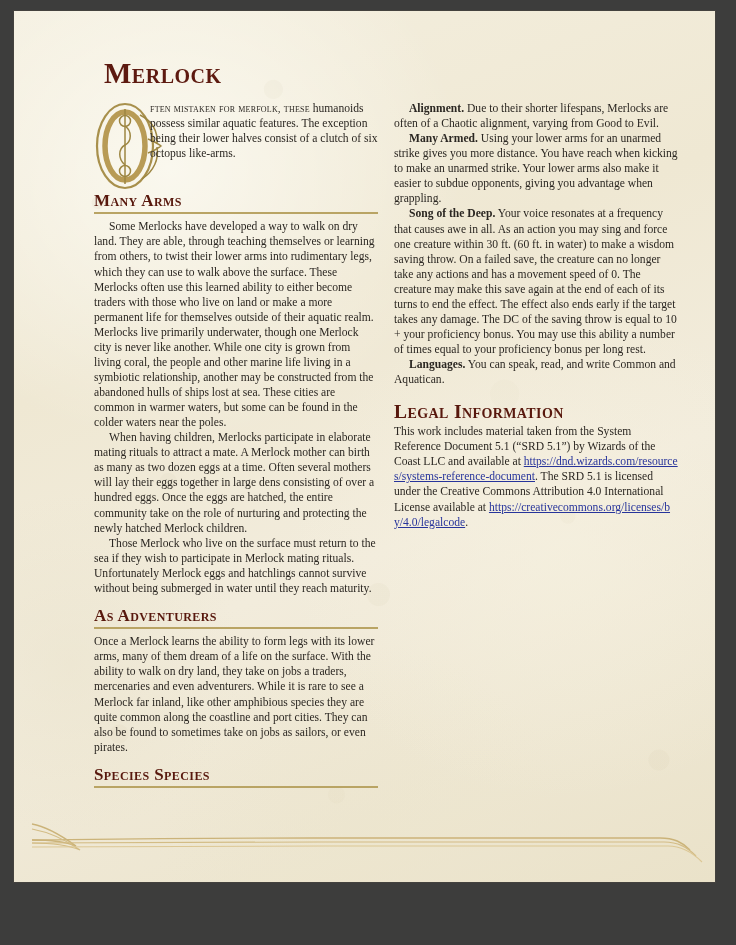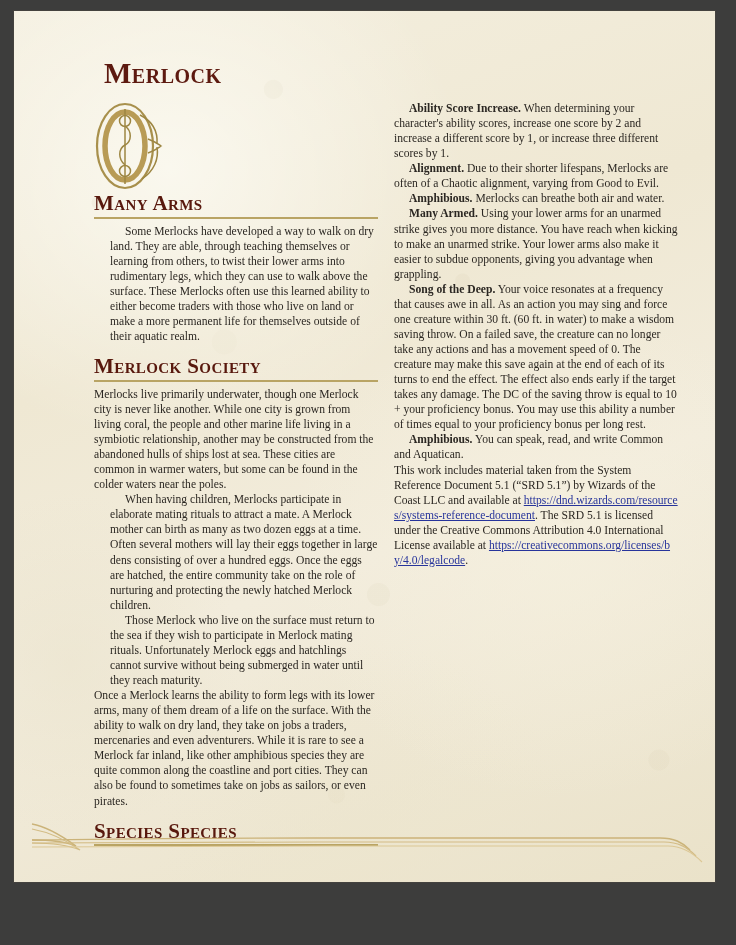--- a/index.html
+++ b/index.html
@@ -76,27 +76,27 @@
   #col-left  { left: 80px; }
   #col-right { left: 380px; }
 
   p {
     margin: 0;
     font-size: 11.6px;
     line-height: 1.30;
     color: #2b2722;
     text-align: left;
   }
-  p.ind { text-indent: 15px; margin-left: 16px; }
+  p.ind { text-indent: 15px; }
   p.trait { text-indent: 15px; }
   .trait-name { font-weight: bold; }
 
   h2 {
     margin: 11px 0 2px 0;
-    font-size: 21px;
+    font-size: 17px;
     line-height: 1.08;
     font-variant: small-caps;
     font-weight: bold;
     letter-spacing: 0.4px;
     color: #58180d;
     font-family: "Liberation Serif", serif;
   }
   h2.ruled { border-bottom: 2.5px solid #b9a464; padding-bottom: 2px; margin-bottom: 5px; }
   h2.norule { margin-bottom: 2px; }
 
@@ -155,46 +155,48 @@
         <path d="M50 80 C62 72 67 60 65 48"></path>
         <path d="M33 10 L33 85"></path>
         <circle cx="33" cy="22" r="5.5"></circle>
         <circle cx="33" cy="72" r="5.5"></circle>
         <path d="M33 27 C40 32 40 42 33 46 C26 50 26 60 33 66"></path>
         <path d="M56 40 C62 42 66 45 69 47 C66 49 62 52 56 54"></path>
       </g>
     </svg>
   </div>
 
+  <div id="intro-block">
+    <p><span id="intro-first">ften mistaken for merfolk, these</span><span> humanoids possess similar aquatic features. The exception being their lower halves consist of a clutch of six octopus like-arms.</span></p>
+  </div>
 
   <div class="col" id="col-left" style="top:170px;">
 
     <h2 class="ruled">Many Arms</h2>
     <p class="ind">Some Merlocks have developed a way to walk on dry land. They are able, through teaching themselves or learning from others, to twist their lower arms into rudimentary legs, which they can use to walk above the surface. These Merlocks often use this learned ability to either become traders with those who live on land or make a more permanent life for themselves outside of their aquatic realm.</p>
 
-    <h2 class="ruled">Merlock Society</h2>
     <p>Merlocks live primarily underwater, though one Merlock city is never like another. While one city is grown from living coral, the people and other marine life living in a symbiotic relationship, another may be constructed from the abandoned hulls of ships lost at sea. These cities are common in warmer waters, but some can be found in the colder waters near the poles.</p>
     <p class="ind">When having children, Merlocks participate in elaborate mating rituals to attract a mate. A Merlock mother can birth as many as two dozen eggs at a time. Often several mothers will lay their eggs together in large dens consisting of over a hundred eggs. Once the eggs are hatched, the entire community take on the role of nurturing and protecting the newly hatched Merlock children.</p>
     <p class="ind">Those Merlock who live on the surface must return to the sea if they wish to participate in Merlock mating rituals. Unfortunately Merlock eggs and hatchlings cannot survive without being submerged in water until they reach maturity.</p>
 
+    <h2 class="ruled">As Adventurers</h2>
     <p>Once a Merlock learns the ability to form legs with its lower arms, many of them dream of a life on the surface. With the ability to walk on dry land, they take on jobs a traders, mercenaries and even adventurers. While it is rare to see a Merlock far inland, like other amphibious species they are quite common along the coastline and port cities. They can also be found to sometimes take on jobs as sailors, or even pirates.</p>
 
     <h2 class="ruled">Species Species</h2>
   </div>
 
   <div class="col" id="col-right">
 
 
-    <p class="trait"><span class="trait-name">Ability Score Increase.</span><span> When determining your character's ability scores, increase one score by 2 and increase a different score by 1, or increase three different scores by 1.</span></p>
     <p class="trait"><span class="trait-name">Alignment.</span><span> Due to their shorter lifespans, Merlocks are often of a Chaotic alignment, varying from Good to Evil.</span></p>
-    <p class="trait"><span class="trait-name">Amphibious.</span><span> Merlocks can breathe both air and water.</span></p>
     <p class="trait"><span class="trait-name">Many Armed.</span><span> Using your lower arms for an unarmed strike gives you more distance. You have reach when kicking to make an unarmed strike. Your lower arms also make it easier to subdue opponents, giving you advantage when grappling.</span></p>
     <p class="trait"><span class="trait-name">Song of the Deep.</span><span> Your voice resonates at a frequency that causes awe in all. As an action you may sing and force one creature within 30 ft. (60 ft. in water) to make a wisdom saving throw. On a failed save, the creature can no longer take any actions and has a movement speed of 0. The creature may make this save again at the end of each of its turns to end the effect. The effect also ends early if the target takes any damage. The DC of the saving throw is equal to 10 + your proficiency bonus. You may use this ability a number of times equal to your proficiency bonus per long rest.</span></p>
-    <p class="trait"><span class="trait-name">Amphibious.</span><span> You can speak, read, and write Common and Aquatican.</span></p>
-
+    <p class="trait"><span class="trait-name">Languages.</span><span> You can speak, read, and write Common and Aquatican.</span></p>
+
+    <h2 class="norule" style="margin-top:14px;font-size:19.5px;">Legal Information</h2>
     <p><span>This work includes material taken from the System Reference Document 5.1 (“SRD 5.1”) by Wizards of the Coast LLC and available at </span><a href="#">https://dnd.wizards.com/resources/systems-reference-document</a><span>. The SRD 5.1 is licensed under the Creative Commons Attribution 4.0 International License available at </span><a href="#">https://creativecommons.org/licenses/by/4.0/legalcode</a><span>.</span></p>
   </div>
 
   <div id="flourish">
     <svg viewBox="0 0 701 86" width="701" height="86" preserveAspectRatio="none" aria-hidden="true">
       <g fill="none" stroke="#cbb379" stroke-width="1.4">
         <path d="M18 28 C30 30 48 40 62 50 C52 46 34 44 18 44"></path>
         <path d="M18 44 C48 44 120 42 300 42 C480 42 620 42 646 42 C660 42 668 46 676 54"></path>
       </g>
       <g fill="none" stroke="#d3bc85" stroke-width="1.2">

